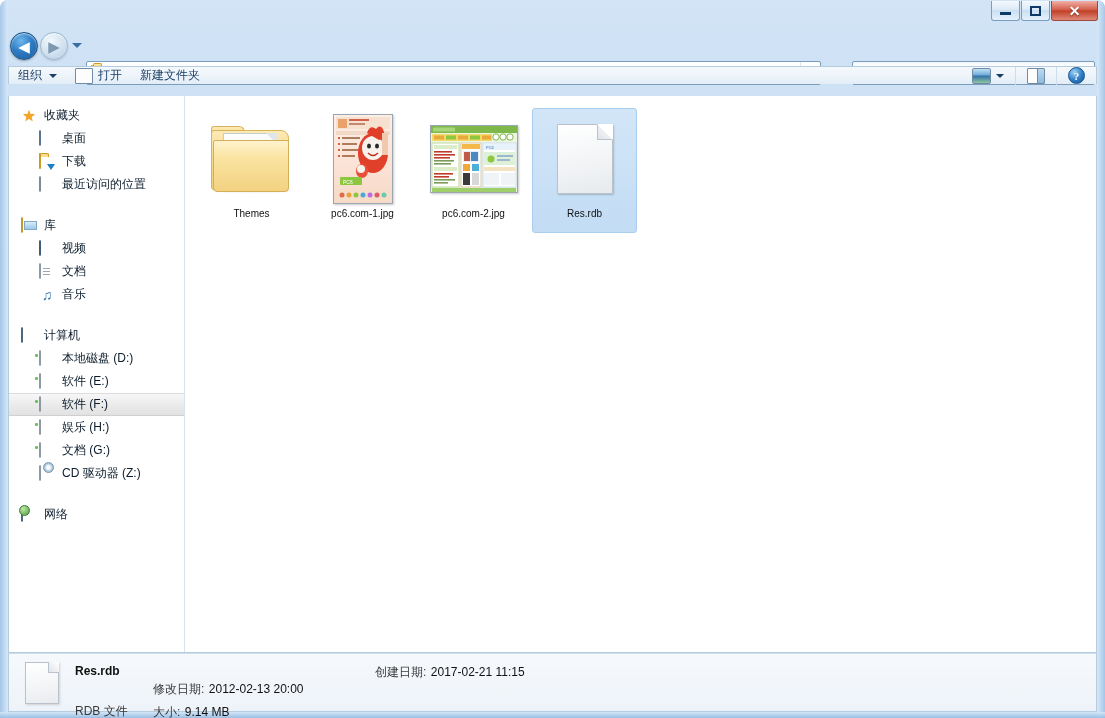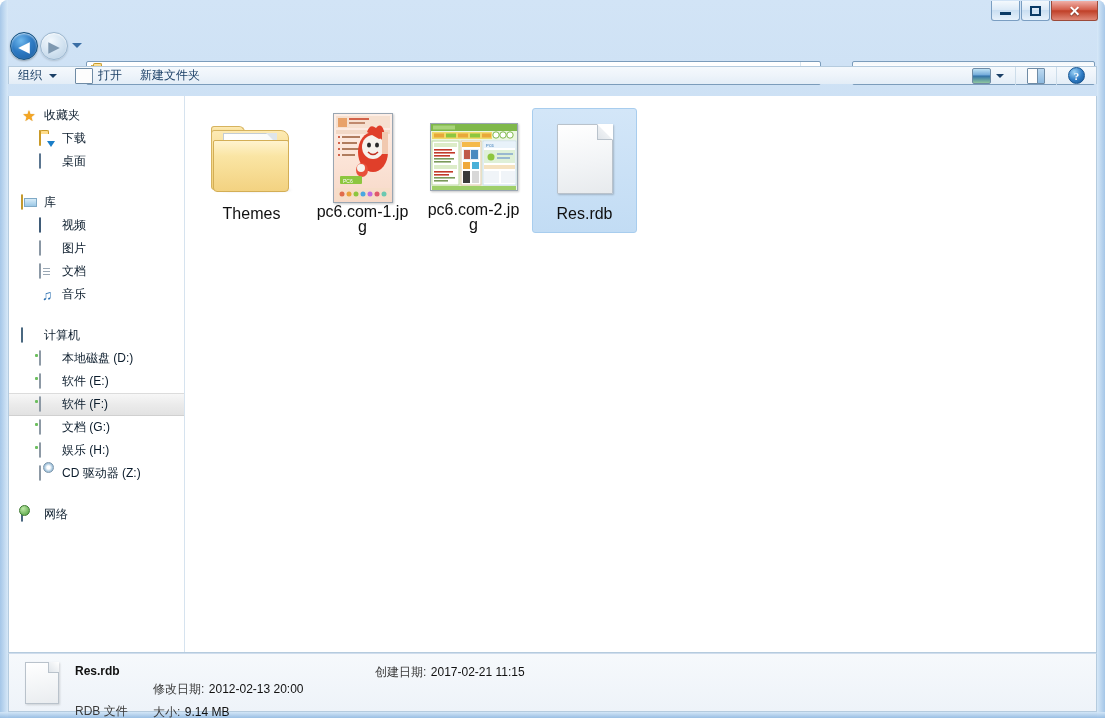--- a/index.html
+++ b/index.html
@@ -300,21 +300,21 @@
   }
   .file-item.selected {
     background: linear-gradient(180deg,#d3e6f8 0%, #c2dcf4 100%);
     border:1px solid #a8cdee;
   }
   .thumb-wrap {
     height:92px; display:flex; align-items:center; justify-content:center;
     width:100%;
   }
   .file-label {
-    font-size:16px; color:#101010; text-align:center; line-height:15px;
+    font-size:10px; color:#101010; text-align:center; line-height:15px;
     max-width:100px; word-break:break-all; margin-top:1px;
   }
 
   
   .big-folder { width:82px; height:66px; position:relative; }
   .bf-back {
     position:absolute; left:0; top:4px; width:78px; height:60px;
     background:linear-gradient(180deg,#fdeab4 0%,#f7dd92 40%,#f2d07a 100%);
     border:1px solid #d6b35e; border-radius:3px 8px 3px 3px;
   }
@@ -497,47 +497,47 @@
   <div class="bodyarea">
 
     <div class="sidebar">
 
       <div class="side-group">
         <div class="side-root">
           <span class="ic ic-star">★</span>
           <span>收藏夹</span>
         </div>
         <div class="side-item">
+          <span class="ic"><span class="ic-monitor"></span></span>
+          <span>桌面</span>
+        </div>
+        <div class="side-item">
           <span class="ic">
             <span class="ic-folder"></span><span class="ic-dl-arrow"></span>
           </span>
           <span>下载</span>
         </div>
         <div class="side-item">
-          <span class="ic"><span class="ic-monitor"></span></span>
-          <span>桌面</span>
+          <span class="ic"><span class="ic-recent"></span></span>
+          <span>最近访问的位置</span>
         </div>
       </div>
 
       <div class="side-gap"></div>
 
       <div class="side-group">
         <div class="side-root">
           <span class="ic"><span class="ic-lib"></span></span>
           <span>库</span>
         </div>
         <div class="side-item">
           <span class="ic"><span class="ic-video"></span></span>
           <span>视频</span>
         </div>
         <div class="side-item">
-          <span class="ic"><span class="ic-pic"></span></span>
-          <span>图片</span>
-        </div>
-        <div class="side-item">
           <span class="ic"><span class="ic-doc"></span></span>
           <span>文档</span>
         </div>
         <div class="side-item">
           <span class="ic ic-music">♫</span>
           <span>音乐</span>
         </div>
       </div>
 
       <div class="side-gap"></div>
@@ -554,25 +554,25 @@
         <div class="side-item">
           <span class="ic"><span class="ic-drive"></span></span>
           <span>软件 (E:)</span>
         </div>
         <div class="side-item selected">
           <span class="ic"><span class="ic-drive"></span></span>
           <span>软件 (F:)</span>
         </div>
         <div class="side-item">
           <span class="ic"><span class="ic-drive"></span></span>
+          <span>娱乐 (H:)</span>
+        </div>
+        <div class="side-item">
+          <span class="ic"><span class="ic-drive"></span></span>
           <span>文档 (G:)</span>
-        </div>
-        <div class="side-item">
-          <span class="ic"><span class="ic-drive"></span></span>
-          <span>娱乐 (H:)</span>
         </div>
         <div class="side-item">
           <span class="ic"><span class="ic-cd"></span></span>
           <span>CD 驱动器 (Z:)</span>
         </div>
       </div>
 
       <div class="side-gap"></div>
 
       <div class="side-group">

